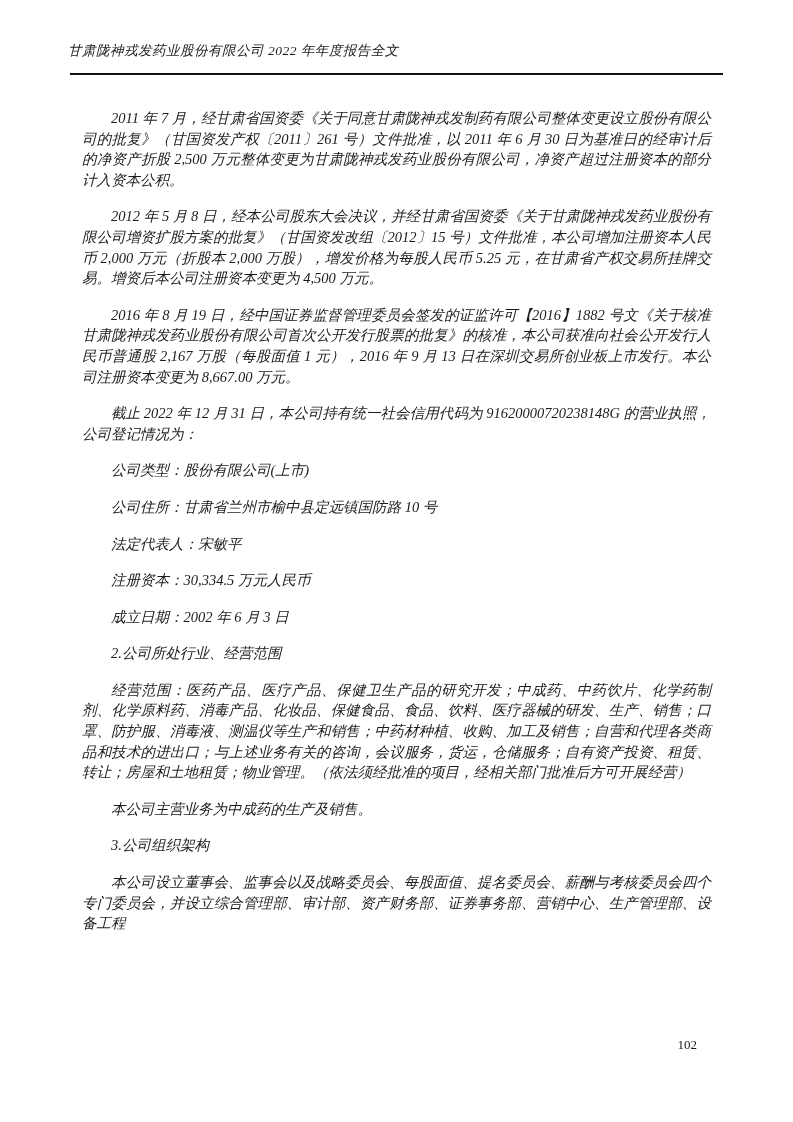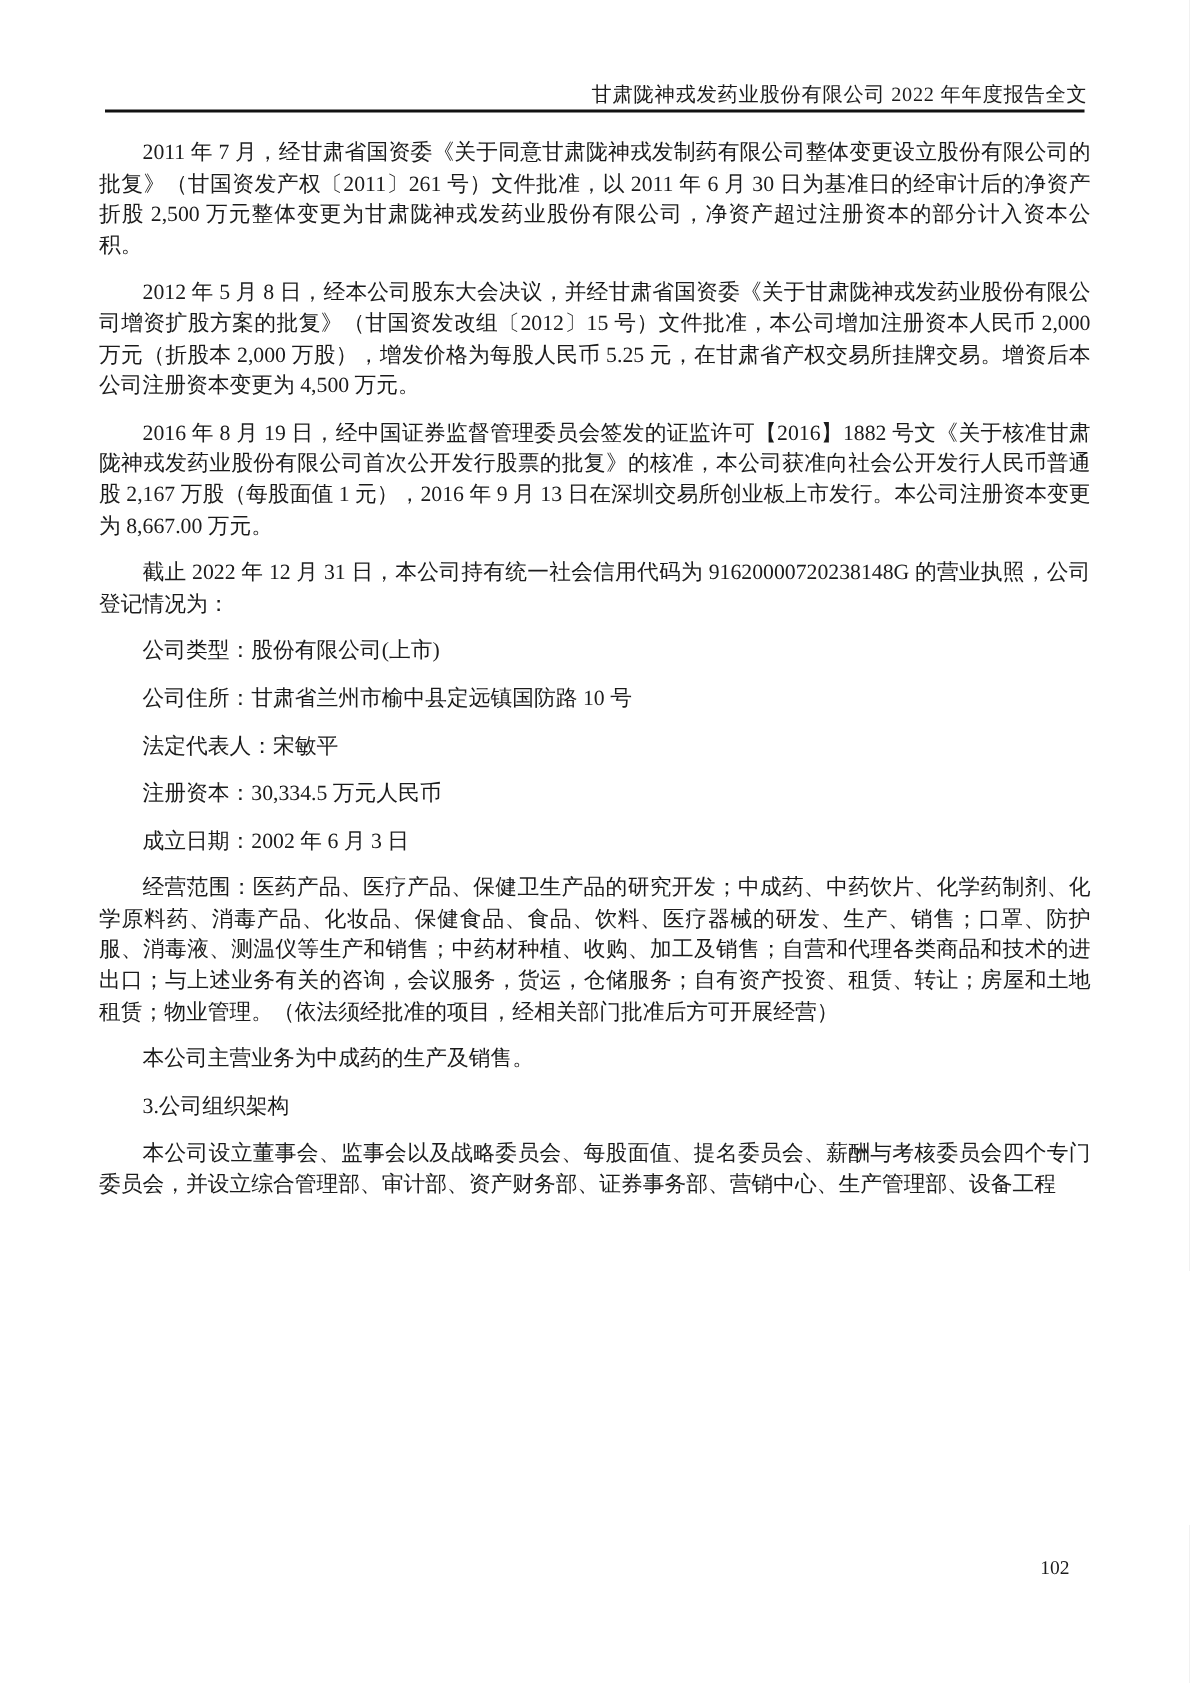--- a/index.html
+++ b/index.html
@@ -13,58 +13,60 @@
     height: 1122px;
     margin: 0 auto;
     background: #ffffff;
     font-family: "Liberation Serif", "DejaVu Serif", serif;
     color: #1b1b1b;
     overflow: hidden;
     box-sizing: border-box;
   }
   .header {
     position: absolute;
-    top: 55px;
+    top: 43px;
     left: 68px;
     width: 657px;
-    text-align: right;
+    text-align: left;
     font-size: 13.5px;
     line-height: 16px;
     letter-spacing: 0.5px;
     white-space: nowrap;
+    font-style: italic;
   }
   .header-rule {
     position: absolute;
     top: 73px;
     left: 70px;
     width: 653px;
     height: 2px;
     background: #111111;
   }
   .content {
     position: absolute;
     top: 92px;
     left: 66px;
     width: 661px;
   }
   .content p {
-    margin: 0;
+    margin: 16px;
     text-indent: 2em;
     text-align: justify;
     font-size: 14.5px;
     line-height: 20.6px;
     word-break: break-all;
+    font-style: italic;
   }
   .content p + p {
     margin-top: 11px;
   }
   .page-number {
     position: absolute;
     top: 1037px;
-    right: 80px;
+    right: 96px;
     font-size: 13px;
     line-height: 16px;
   }
 </style>
 </head>
 <body>
 
 <div class="page">
 
   <div class="header">
@@ -76,20 +78,21 @@
   <div class="content">
     <p>2011 年 7 月，经甘肃省国资委《关于同意甘肃陇神戎发制药有限公司整体变更设立股份有限公司的批复》（甘国资发产权〔2011〕261 号）文件批准，以 2011 年 6 月 30 日为基准日的经审计后的净资产折股 2,500 万元整体变更为甘肃陇神戎发药业股份有限公司，净资产超过注册资本的部分计入资本公积。</p>
     <p>2012 年 5 月 8 日，经本公司股东大会决议，并经甘肃省国资委《关于甘肃陇神戎发药业股份有限公司增资扩股方案的批复》（甘国资发改组〔2012〕15 号）文件批准，本公司增加注册资本人民币 2,000 万元（折股本 2,000 万股），增发价格为每股人民币 5.25 元，在甘肃省产权交易所挂牌交易。增资后本公司注册资本变更为 4,500 万元。</p>
     <p>2016 年 8 月 19 日，经中国证券监督管理委员会签发的证监许可【2016】1882 号文《关于核准甘肃陇神戎发药业股份有限公司首次公开发行股票的批复》的核准，本公司获准向社会公开发行人民币普通股 2,167 万股（每股面值 1 元），2016 年 9 月 13 日在深圳交易所创业板上市发行。本公司注册资本变更为 8,667.00 万元。</p>
     <p>截止 2022 年 12 月 31 日，本公司持有统一社会信用代码为 91620000720238148G 的营业执照，公司登记情况为：</p>
     <p>公司类型：股份有限公司(上市)</p>
     <p>公司住所：甘肃省兰州市榆中县定远镇国防路 10 号</p>
     <p>法定代表人：宋敏平</p>
     <p>注册资本：30,334.5 万元人民币</p>
     <p>成立日期：2002 年 6 月 3 日</p>
+    <p>2.公司所处行业、经营范围</p>
     <p>经营范围：医药产品、医疗产品、保健卫生产品的研究开发；中成药、中药饮片、化学药制剂、化学原料药、消毒产品、化妆品、保健食品、食品、饮料、医疗器械的研发、生产、销售；口罩、防护服、消毒液、测温仪等生产和销售；中药材种植、收购、加工及销售；自营和代理各类商品和技术的进出口；与上述业务有关的咨询，会议服务，货运，仓储服务；自有资产投资、租赁、转让；房屋和土地租赁；物业管理。（依法须经批准的项目，经相关部门批准后方可开展经营）</p>
     <p>本公司主营业务为中成药的生产及销售。</p>
     <p>3.公司组织架构</p>
     <p>本公司设立董事会、监事会以及战略委员会、每股面值、提名委员会、薪酬与考核委员会四个专门委员会，并设立综合管理部、审计部、资产财务部、证券事务部、营销中心、生产管理部、设备工程</p>
   </div>
 
   <div class="page-number">102</div>
 
 </div>
 

